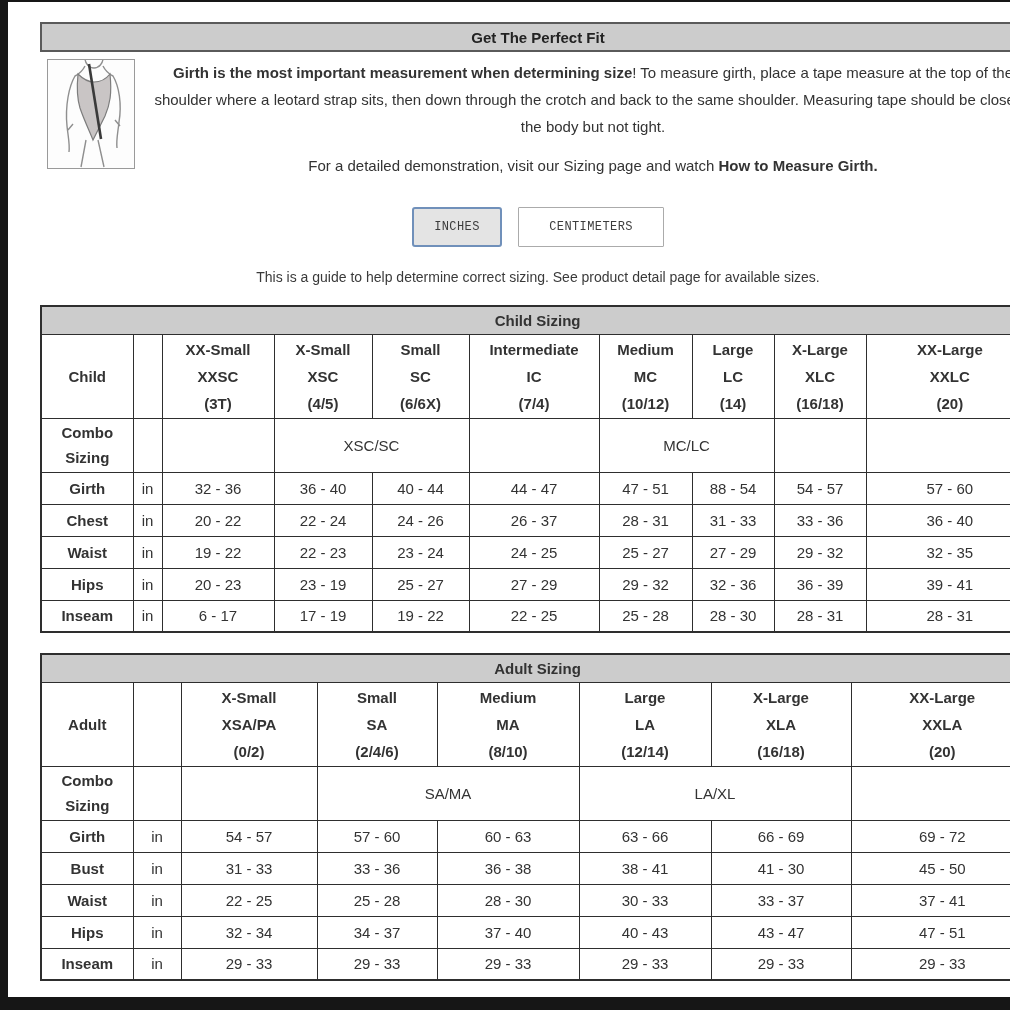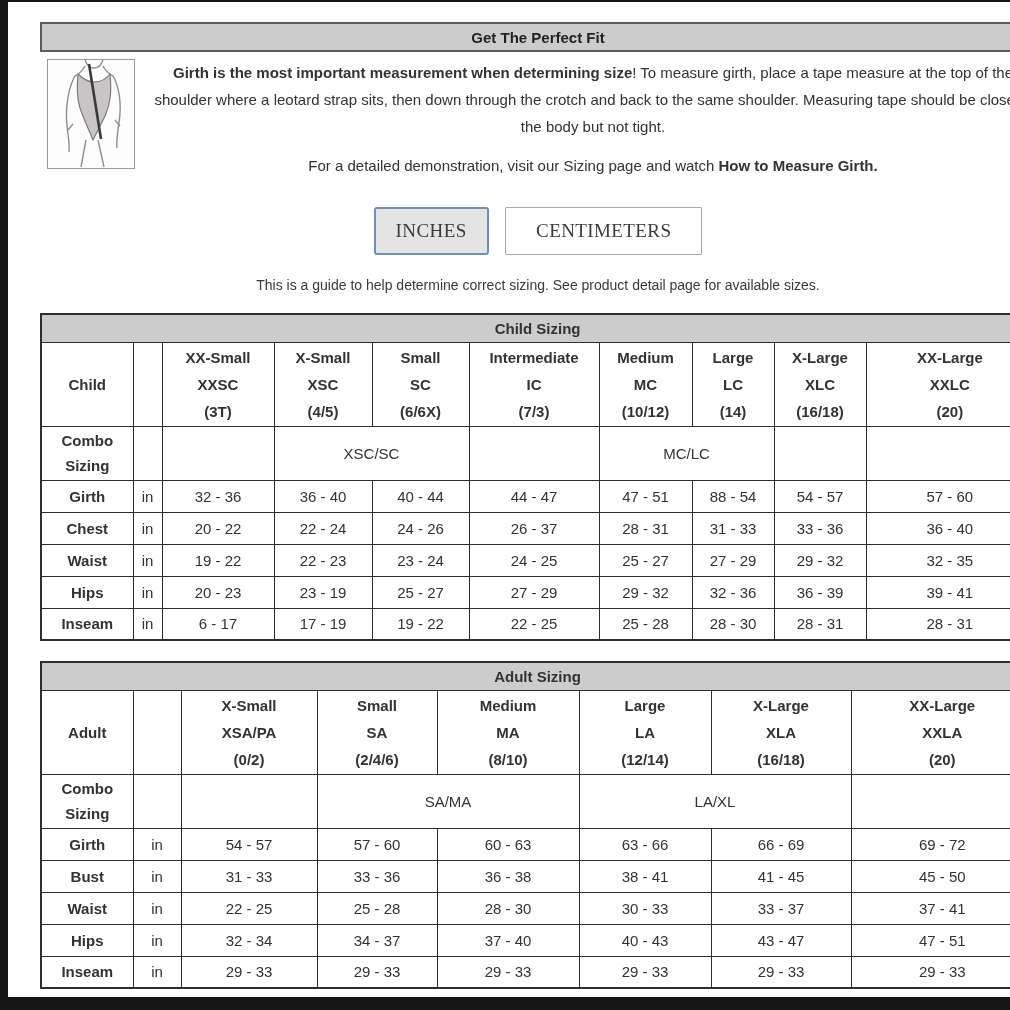--- a/index.html
+++ b/index.html
@@ -59,22 +59,22 @@
     line-height: 27px;
   }
   .intro .demo-line { margin-top: 12px; }
   b { font-weight: bold; }
   .unit-toggle {
     margin-top: 28px;
     text-align: center;
   }
   .btn {
     display: inline-block;
-    font-family: Liberation Serif, serif;
-    font-size: 19px;
+    font-family: Liberation Mono, monospace;
+    font-size: 12px;
     color: #3c3c3c;
     letter-spacing: 0.4px;
     cursor: pointer;
     vertical-align: middle;
   }
   .btn-active {
     border: 2px solid var(--accent);
     background: #e4e4e4;
     border-radius: 3px;
     padding: 11px 20px;
@@ -181,21 +181,21 @@
 XXSC
 (3T)</td>
             <td>X-Small
 XSC
 (4/5)</td>
             <td>Small
 SC
 (6/6X)</td>
             <td>Intermediate
 IC
-(7/3)</td>
+(7/4)</td>
             <td>Medium
 MC
 (10/12)</td>
             <td>Large
 LC
 (14)</td>
             <td>X-Large
 XLC
 (16/18)</td>
             <td>XX-Large
@@ -332,21 +332,21 @@
             <td>66 - 69</td>
             <td>69 - 72</td>
           </tr>
           <tr class="r-data">
             <td class="lbl">Bust</td>
             <td>in</td>
             <td>31 - 33</td>
             <td>33 - 36</td>
             <td>36 - 38</td>
             <td>38 - 41</td>
-            <td>41 - 45</td>
+            <td>41 - 30</td>
             <td>45 - 50</td>
           </tr>
           <tr class="r-data">
             <td class="lbl">Waist</td>
             <td>in</td>
             <td>22 - 25</td>
             <td>25 - 28</td>
             <td>28 - 30</td>
             <td>30 - 33</td>
             <td>33 - 37</td>

